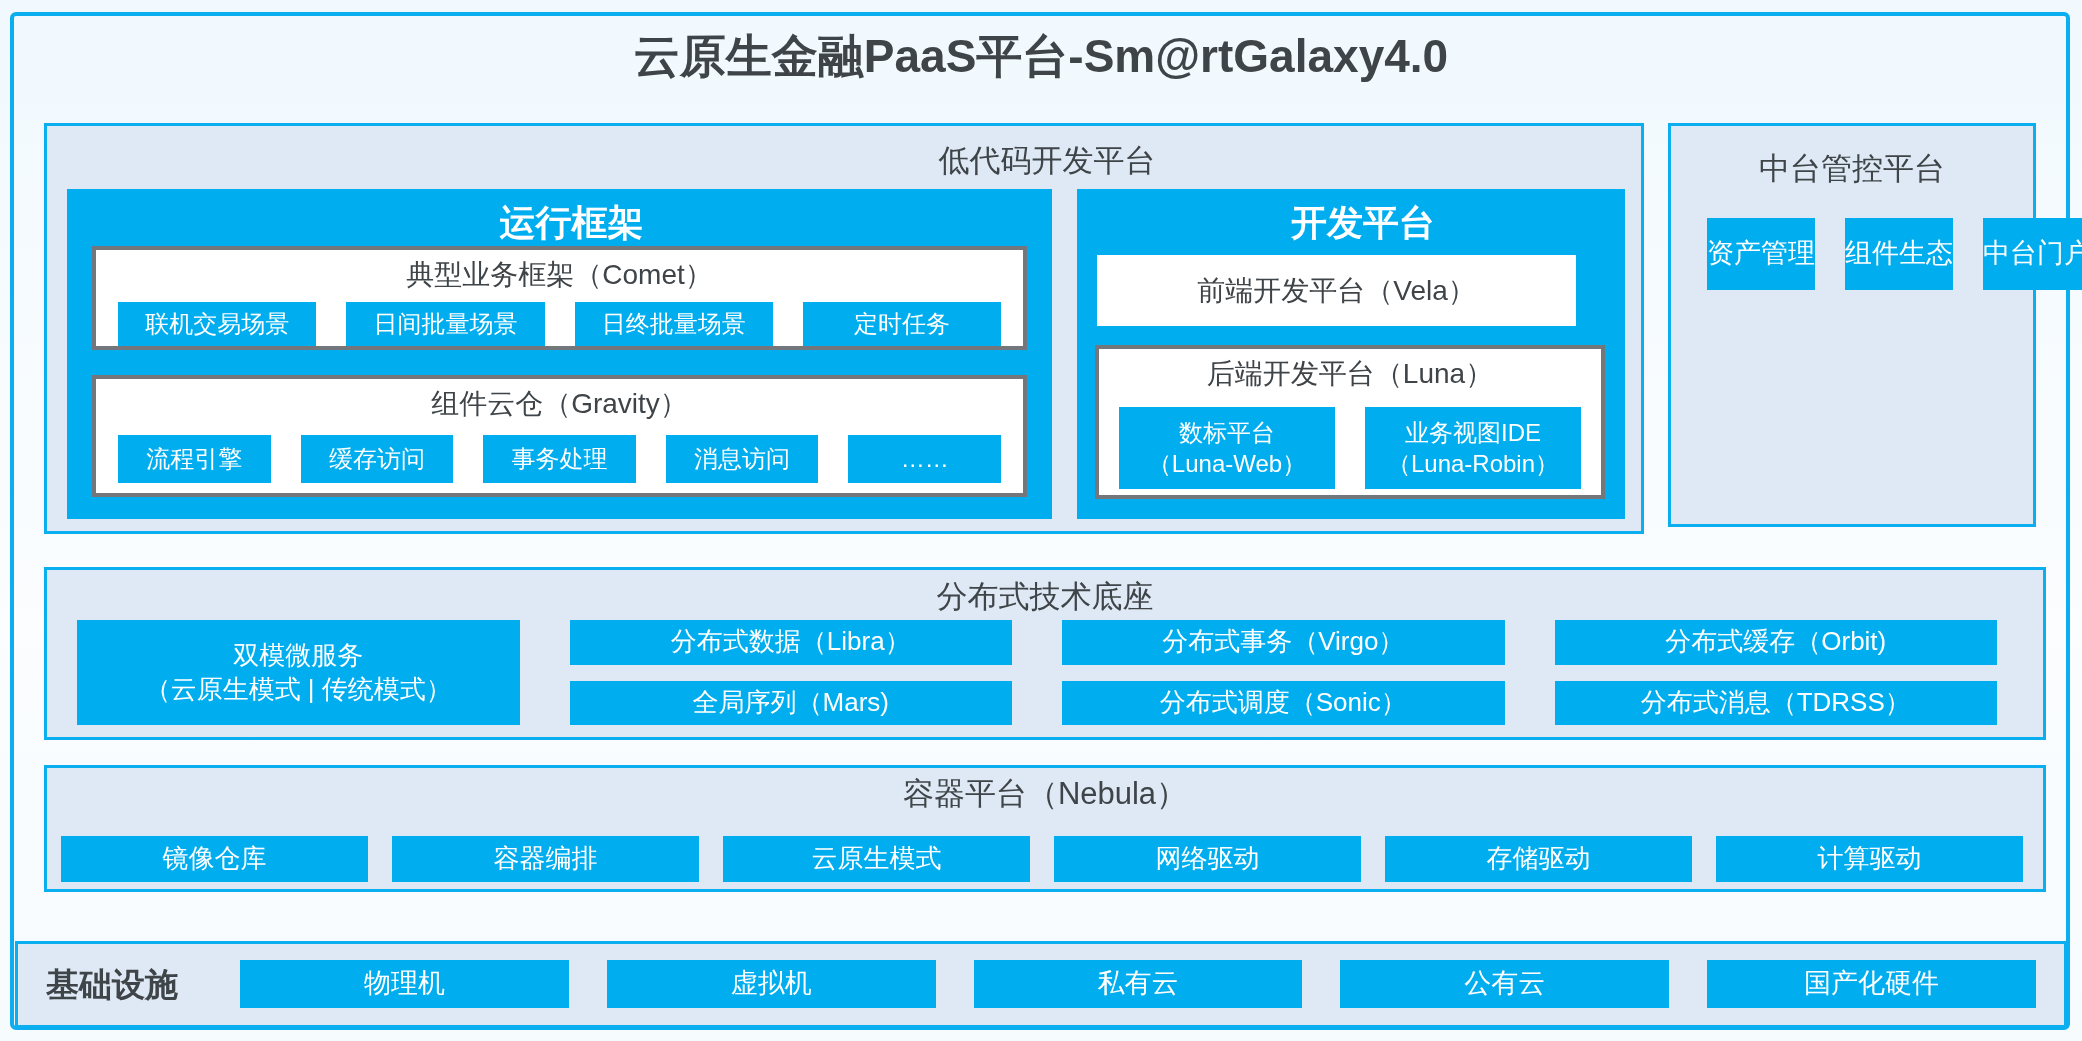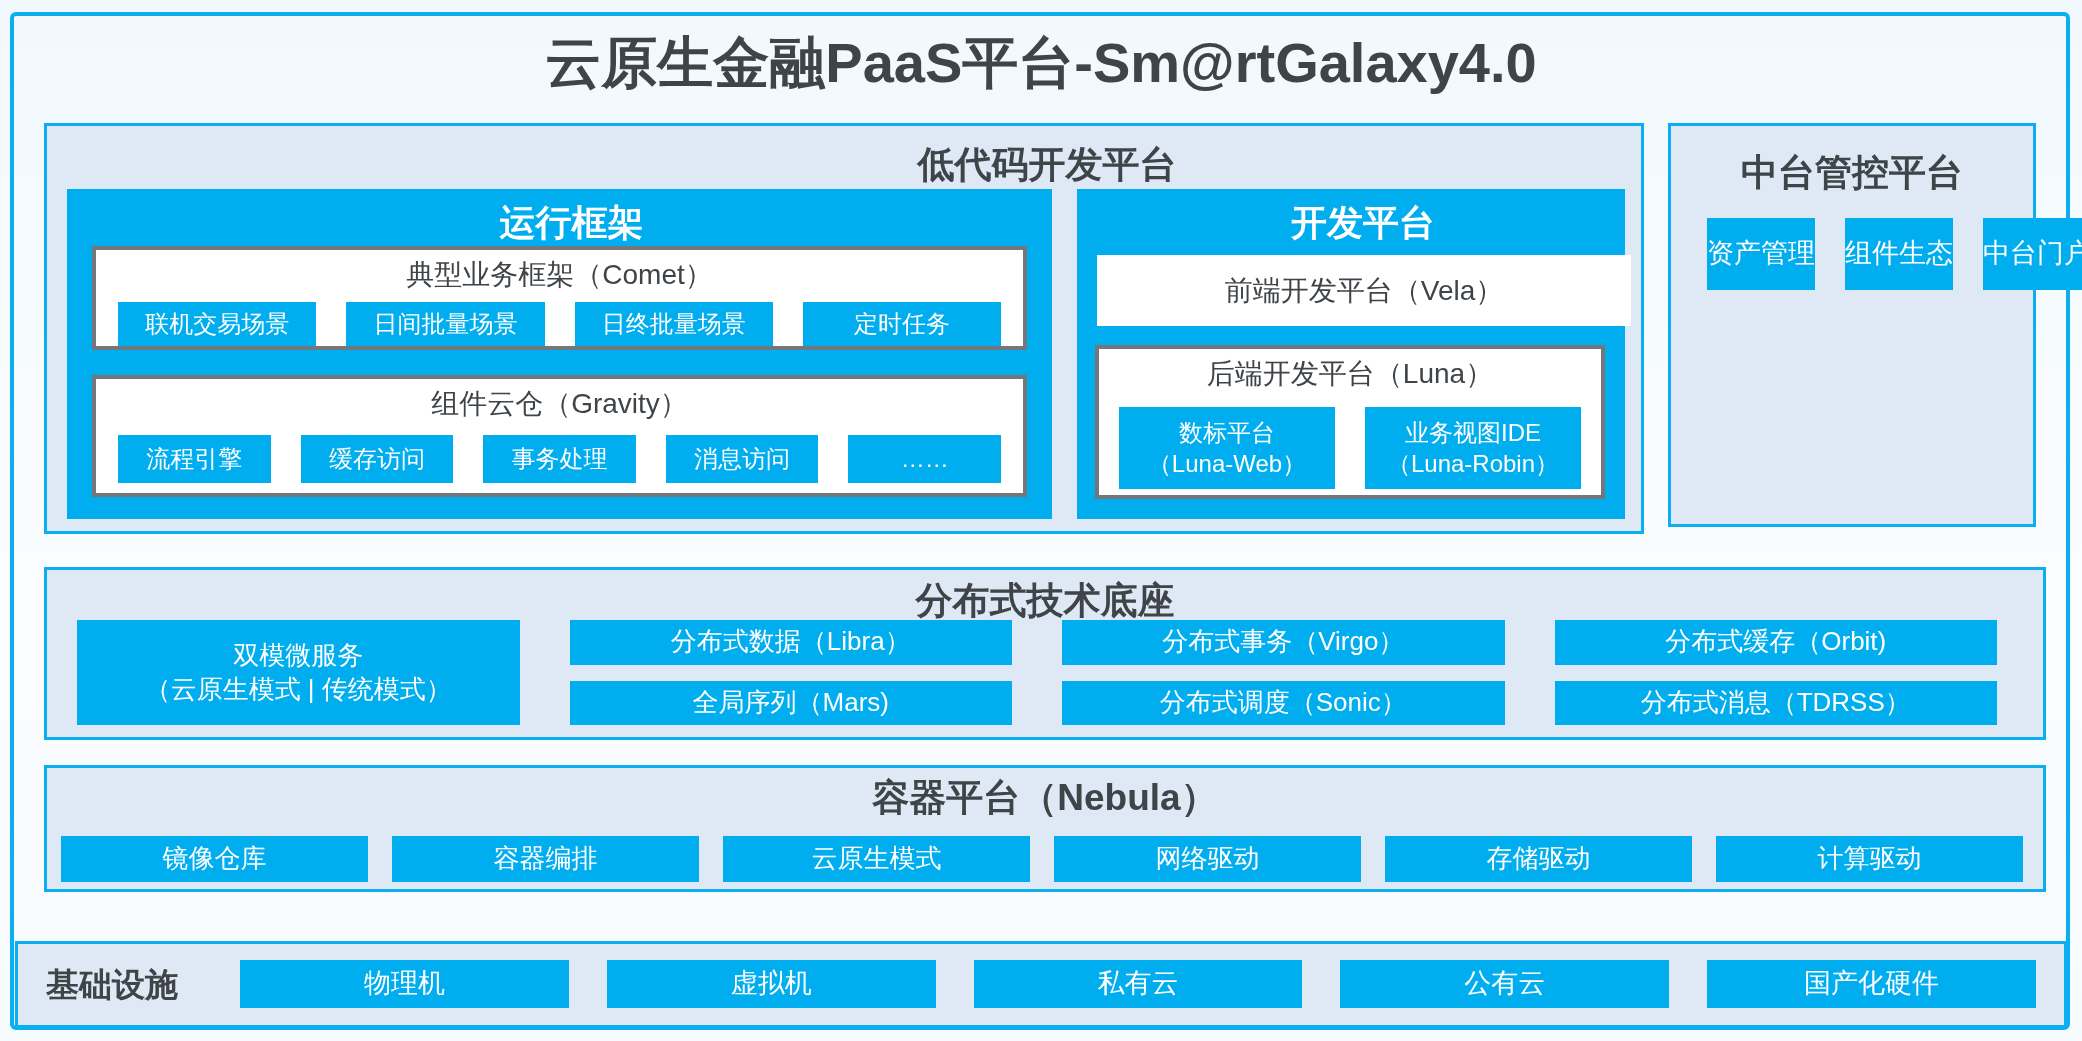--- a/index.html
+++ b/index.html
@@ -8,24 +8,24 @@
     --panel-bg:#DEE9F5;
     --ink:#3F4448;
     --gray-border:#73777B;
     --page-bg:#F7FBFE;
   }
   *{box-sizing:border-box;margin:0;padding:0;}
   html,body{background:#fff;}
   body{font-family:"Liberation Sans","DejaVu Sans",sans-serif;}
   .page{position:relative;width:2082px;height:1041px;background:linear-gradient(180deg,#F1F9FE 0%,#FBFDFF 60%,#F6FBFE 100%);overflow:hidden;}
   .frame{position:absolute;left:10px;top:12px;width:2060px;height:1018px;border:4px solid var(--blue-border);border-radius:6px;pointer-events:none;}
-  .main-title{position:absolute;top:26px;left:0;width:100%;text-align:center;font-size:56px;font-weight:bold;color:var(--ink);}
+  .main-title{position:absolute;top:26px;left:0;width:100%;text-align:center;font-size:46px;font-weight:bold;color:var(--ink);}
 
   .sec{position:absolute;background:var(--panel-bg);border:3px solid var(--blue-border);}
-  .sec-title{color:var(--ink);font-weight:bold;font-size:37px;text-align:center;}
+  .sec-title{color:var(--ink);font-weight:normal;font-size:31px;text-align:center;}
 
   
   .box-lowcode{left:44px;top:123px;width:1600px;height:411px;}
   .lc-title{position:absolute;top:14px;left:1000px;transform:translateX(-50%);white-space:nowrap;}
 
   .bluepanel{position:absolute;background:var(--blue);padding-left:24px;}
   .panel-runtime{left:20px;top:63px;width:985px;height:330px;}
   .panel-dev{left:1030px;top:63px;width:548px;height:330px;}
   .panel-title{padding-top:10px;text-align:center;font-size:36px;font-weight:bold;color:#fff;}
 
@@ -34,21 +34,21 @@
   .inner-title{padding-top:6px;text-align:center;font-size:28px;font-weight:500;color:var(--ink);white-space:nowrap;}
 
   .box-comet{left:25px;top:57px;width:935px;height:104px;}
   .box-gravity{left:25px;top:186px;width:935px;height:122px;}
   .chip-row{position:absolute;left:22px;right:22px;display:flex;gap:30px;}
   .comet-row{top:52px;height:44px;}
   .gravity-row{top:56px;height:48px;}
 
   .chip{flex:1;background:var(--blue);color:#fff;display:flex;flex-direction:column;align-items:center;justify-content:center;text-align:center;font-size:24px;line-height:1.3;white-space:nowrap;}
 
-  .box-vela{left:20px;top:66px;width:534px;height:71px;display:flex;align-items:center;justify-content:center;font-size:28px;font-weight:500;color:var(--ink);}
+  .box-vela{left:20px;top:66px;width:479px;height:71px;display:flex;align-items:center;justify-content:center;font-size:28px;font-weight:500;color:var(--ink);}
   .box-luna{left:18px;top:156px;width:510px;height:154px;}
   .luna-row{left:20px;right:20px;top:58px;height:82px;}
 
   .box-mid{left:1668px;top:123px;width:368px;height:404px;}
   .mid-title{position:absolute;top:22px;left:0;width:100%;}
   .mid-col{position:absolute;left:36px;right:36px;top:92px;display:flex;flex-direction:row;gap:30px;}
   .mid-col .chip{flex:none;height:72px;font-size:27px;}
 
   
   .box-dist{left:44px;top:567px;width:2002px;height:173px;}

